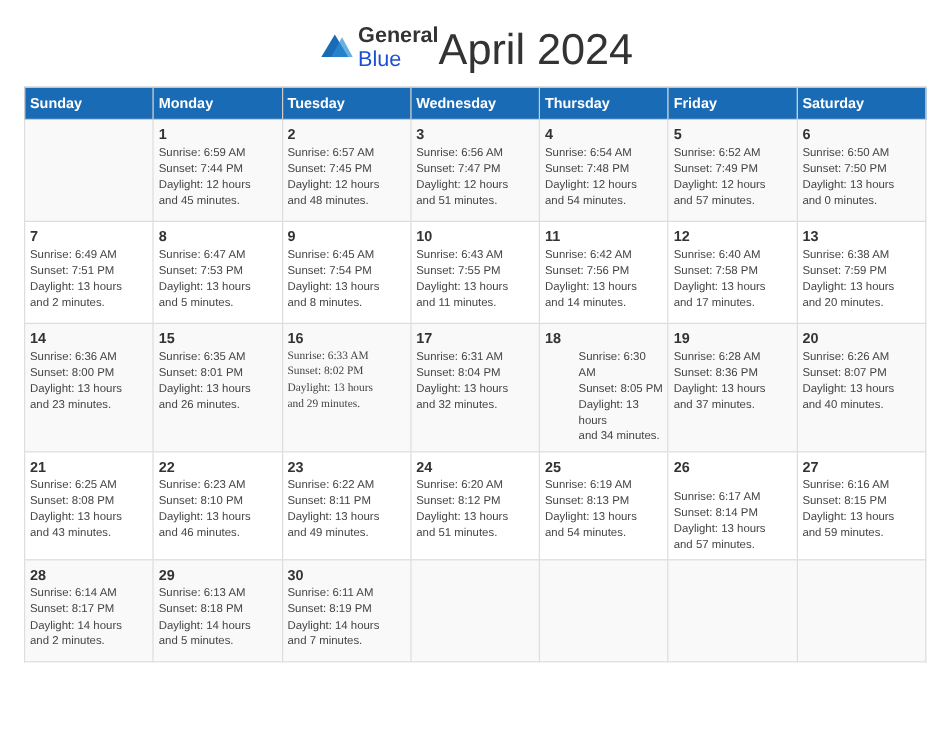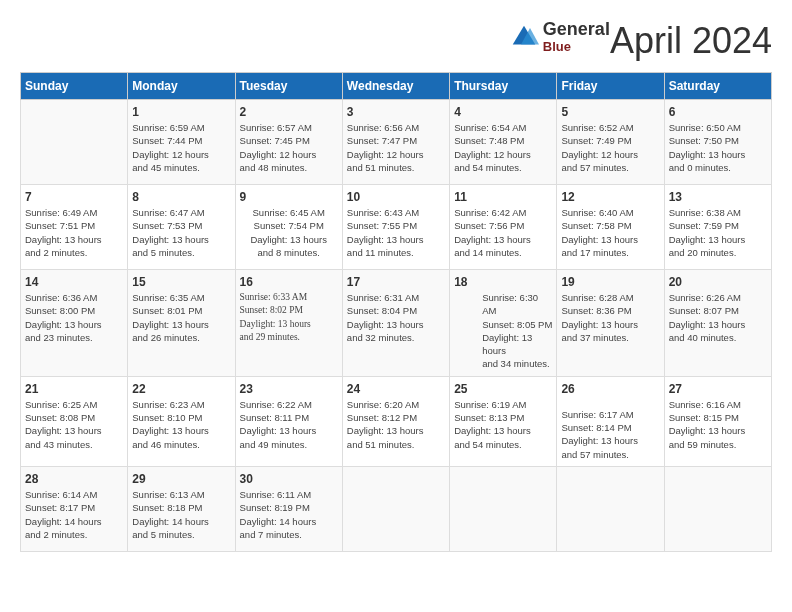--- a/index.html
+++ b/index.html
@@ -5,42 +5,42 @@
     * { box-sizing: border-box; margin: 0; padding: 0; }
     body {
       font-family: Arial, sans-serif;
       background: #fff;
       width: 792px;
       min-height: 612px;
       padding: 20px;
     }
     .header-area {
       display: flex;
-      justify-content: flex-end;
+      justify-content: center;
       align-items: flex-start;
       margin-bottom: 10px;
     }
     .logo {
       display: flex;
       align-items: center;
     }
     .logo-text {
       display: flex;
       flex-direction: column;
       line-height: 1.1;
     }
     .logo-general {
       font-size: 18px;
       font-weight: bold;
       color: #333;
     }
     .logo-blue {
-      font-size: 13px;
-      font-weight: bold;
-      color: #7f1d1d;
+      font-size: 18px;
+      font-weight: normal;
+      color: #1d4ed8;
     }
     .logo-icon {
       width: 30px;
       height: 30px;
       margin-right: 4px;
     }
     .title-area {
       text-align: right;
     }
     .month-title {
@@ -180,21 +180,21 @@
         </td>
         <td>
           <span class="day-number">8</span>
           <div class="day-info" style="white-space: pre-line;">Sunrise: 6:47 AM
 Sunset: 7:53 PM
 Daylight: 13 hours
 and 5 minutes.</div>
         </td>
         <td>
           <span class="day-number">9</span>
-          <div class="day-info" style="white-space: pre-line; text-align: center;">Sunrise: 6:45 AM
+          <div class="day-info" style="white-space: pre-line;">Sunrise: 6:45 AM
 Sunset: 7:54 PM
 Daylight: 13 hours
 and 8 minutes.</div>
         </td>
         <td>
           <span class="day-number">10</span>
           <div class="day-info" style="white-space: pre-line;">Sunrise: 6:43 AM
 Sunset: 7:55 PM
 Daylight: 13 hours
 and 11 minutes.</div>

